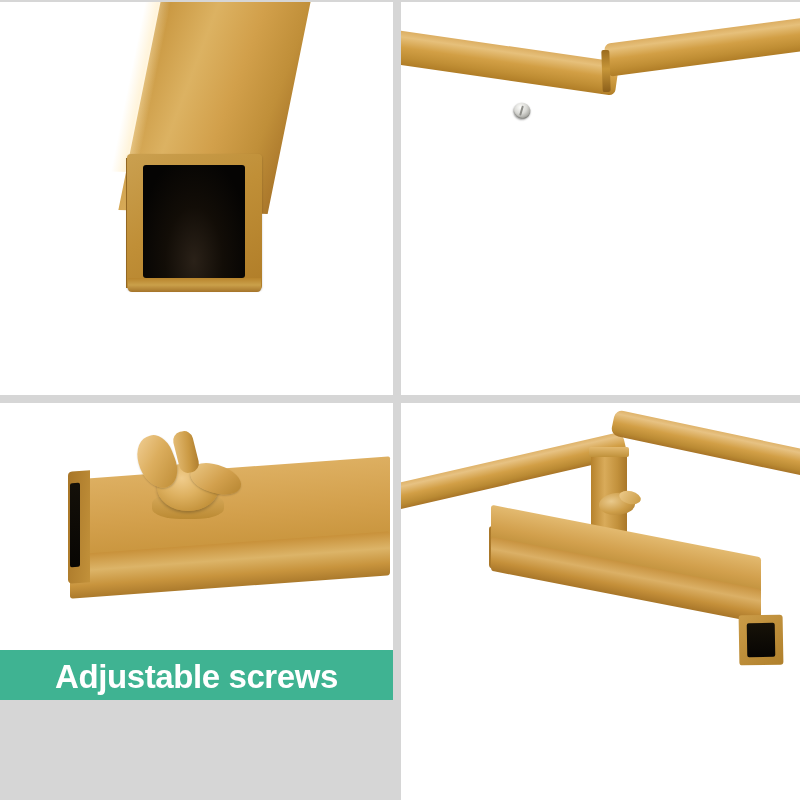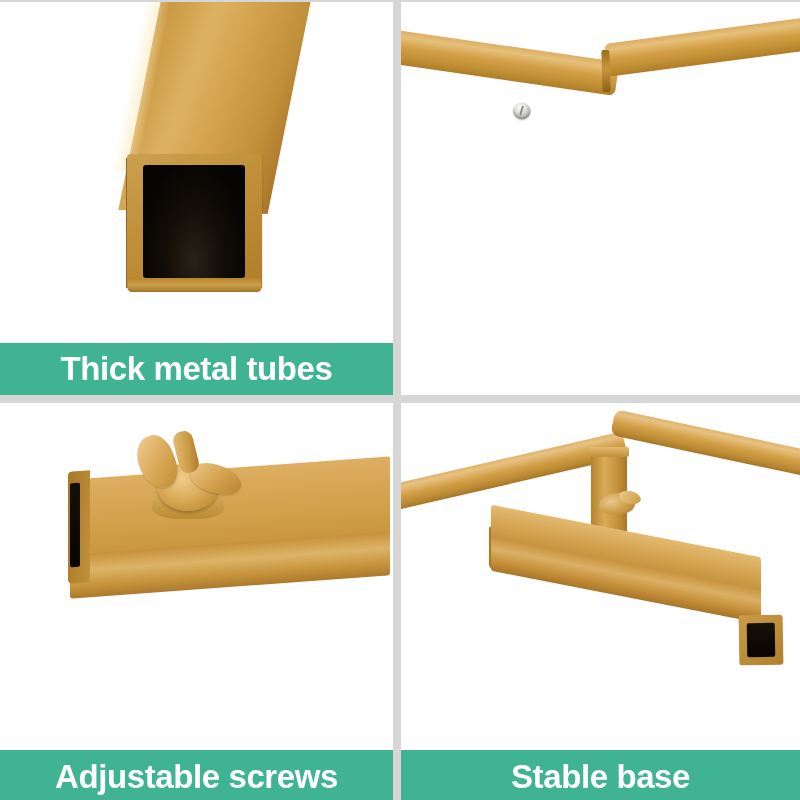--- a/index.html
+++ b/index.html
@@ -17,21 +17,21 @@
   }
 
   
   .quad{
     position:absolute;
     background:#ffffff;
     overflow:hidden;
   }
   .q-tl{left:0px;  top:2px;   width:393px; height:393px;}
   .q-tr{left:401px;top:2px;   width:399px; height:393px;}
-  .q-bl{left:0px;  top:403px; width:393px; height:397px;}
+  .q-bl{left:0px;  top:403px; width:393px; height:297px;}
   .q-br{left:401px;top:403px; width:399px; height:397px;}
 
   .photo{
     position:absolute;left:0;top:0;right:0;bottom:0;
     background:#ffffff;
   }
 
   
   .banner{
     position:absolute;
@@ -295,23 +295,20 @@
     <div class="photo">
       <div class="tube-wrap">
         <div class="tube-body"></div>
         <div class="tube-body-shine"></div>
         <div class="tube-lip-l"></div>
         <div class="tube-face">
           <div class="tube-hole"></div>
         </div>
         <div class="tube-lip-b"></div>
       </div>
-    </div>
-    <div class="banner">
-      <span class="banner-text">Thick metal tubes</span>
     </div>
   </div>
 
   <div class="quad q-tr">
     <div class="photo">
       <div class="arc-wrap">
         <div class="arc-seg arc-left">
           <div class="screw"></div>
         </div>
         <div class="arc-seg arc-right"></div>
@@ -349,18 +346,15 @@
         <div class="post-nut"></div>
         <div class="post-nut-w"></div>
         <div class="foot-cap-l"></div>
         <div class="foot-top"></div>
         <div class="foot-front"></div>
         <div class="foot-end">
           <div class="foot-end-hole"></div>
         </div>
       </div>
     </div>
-    <div class="banner">
-      <span class="banner-text">Stable base</span>
-    </div>
   </div>
 
 </div>
 
 </body></html>

